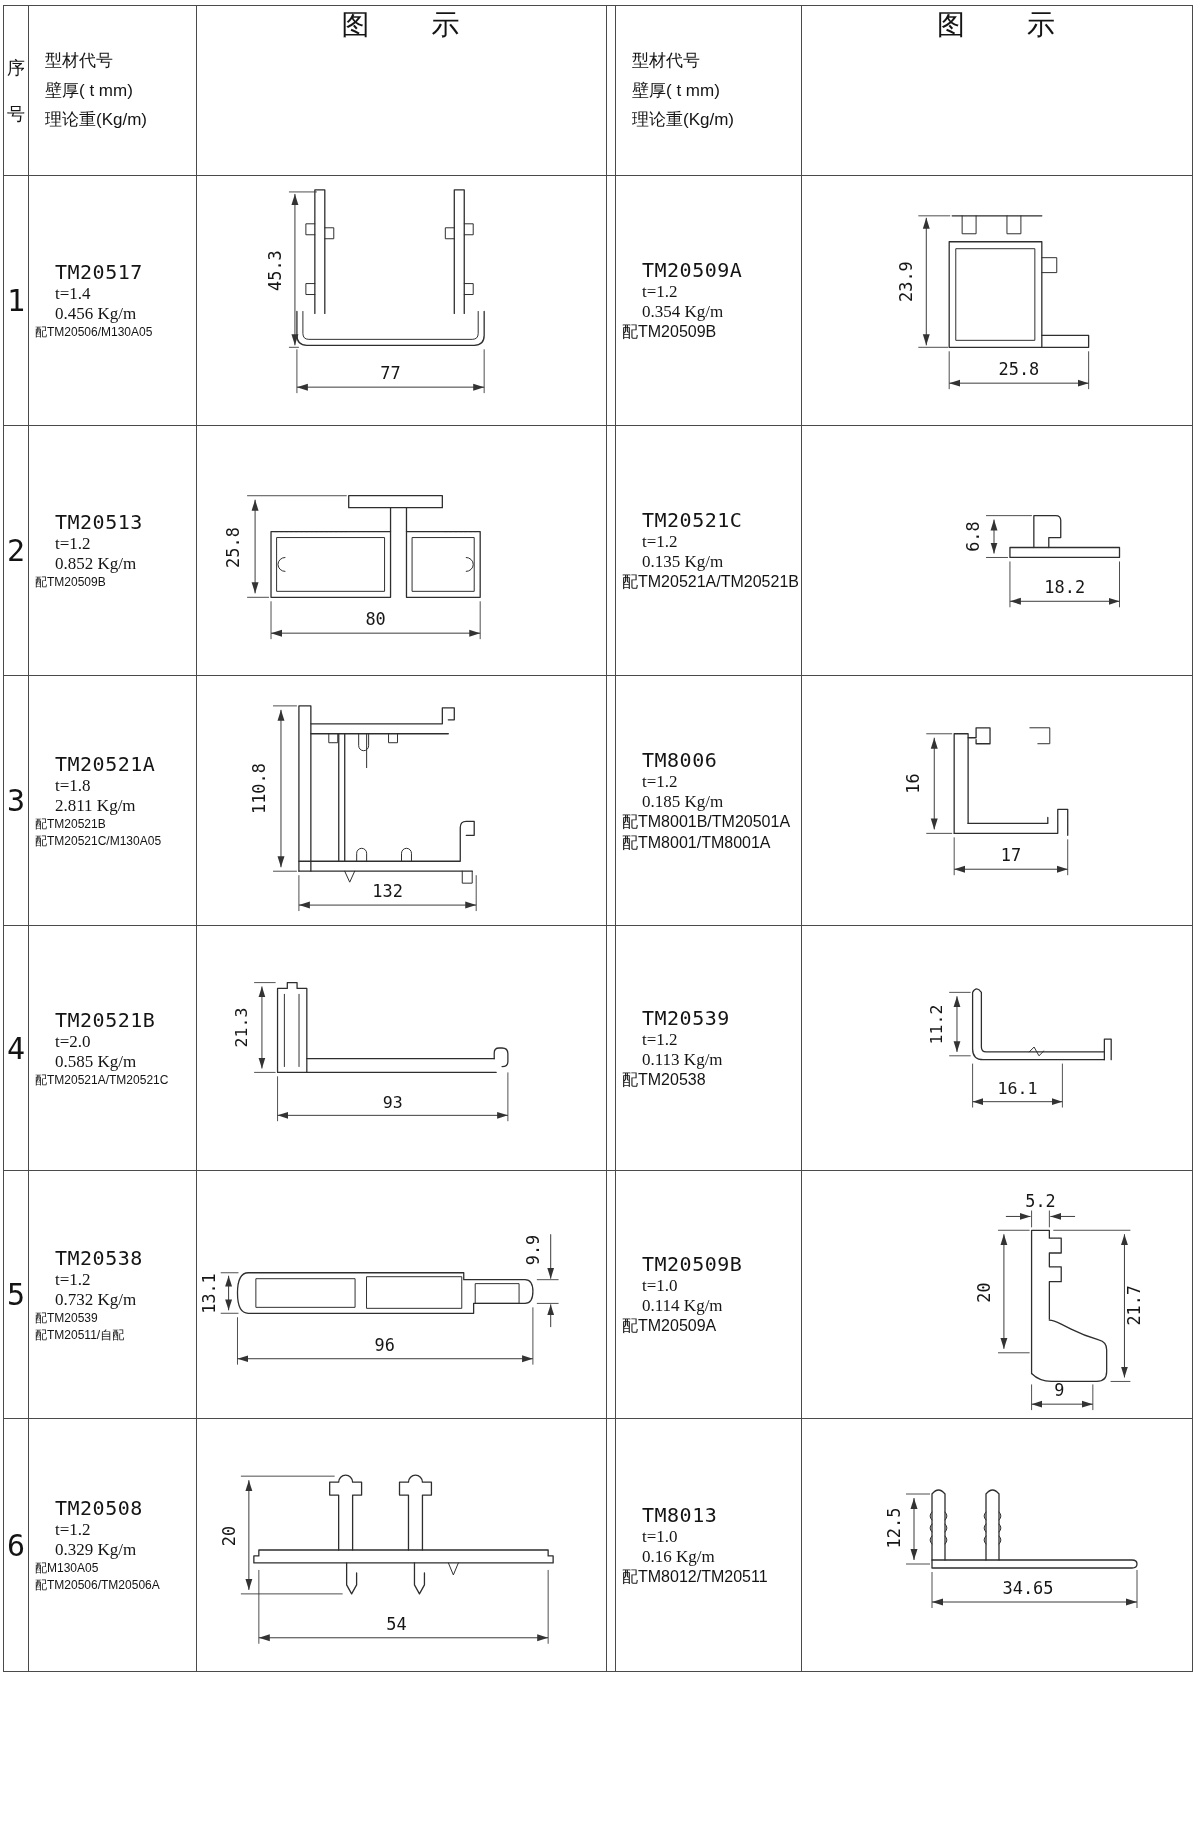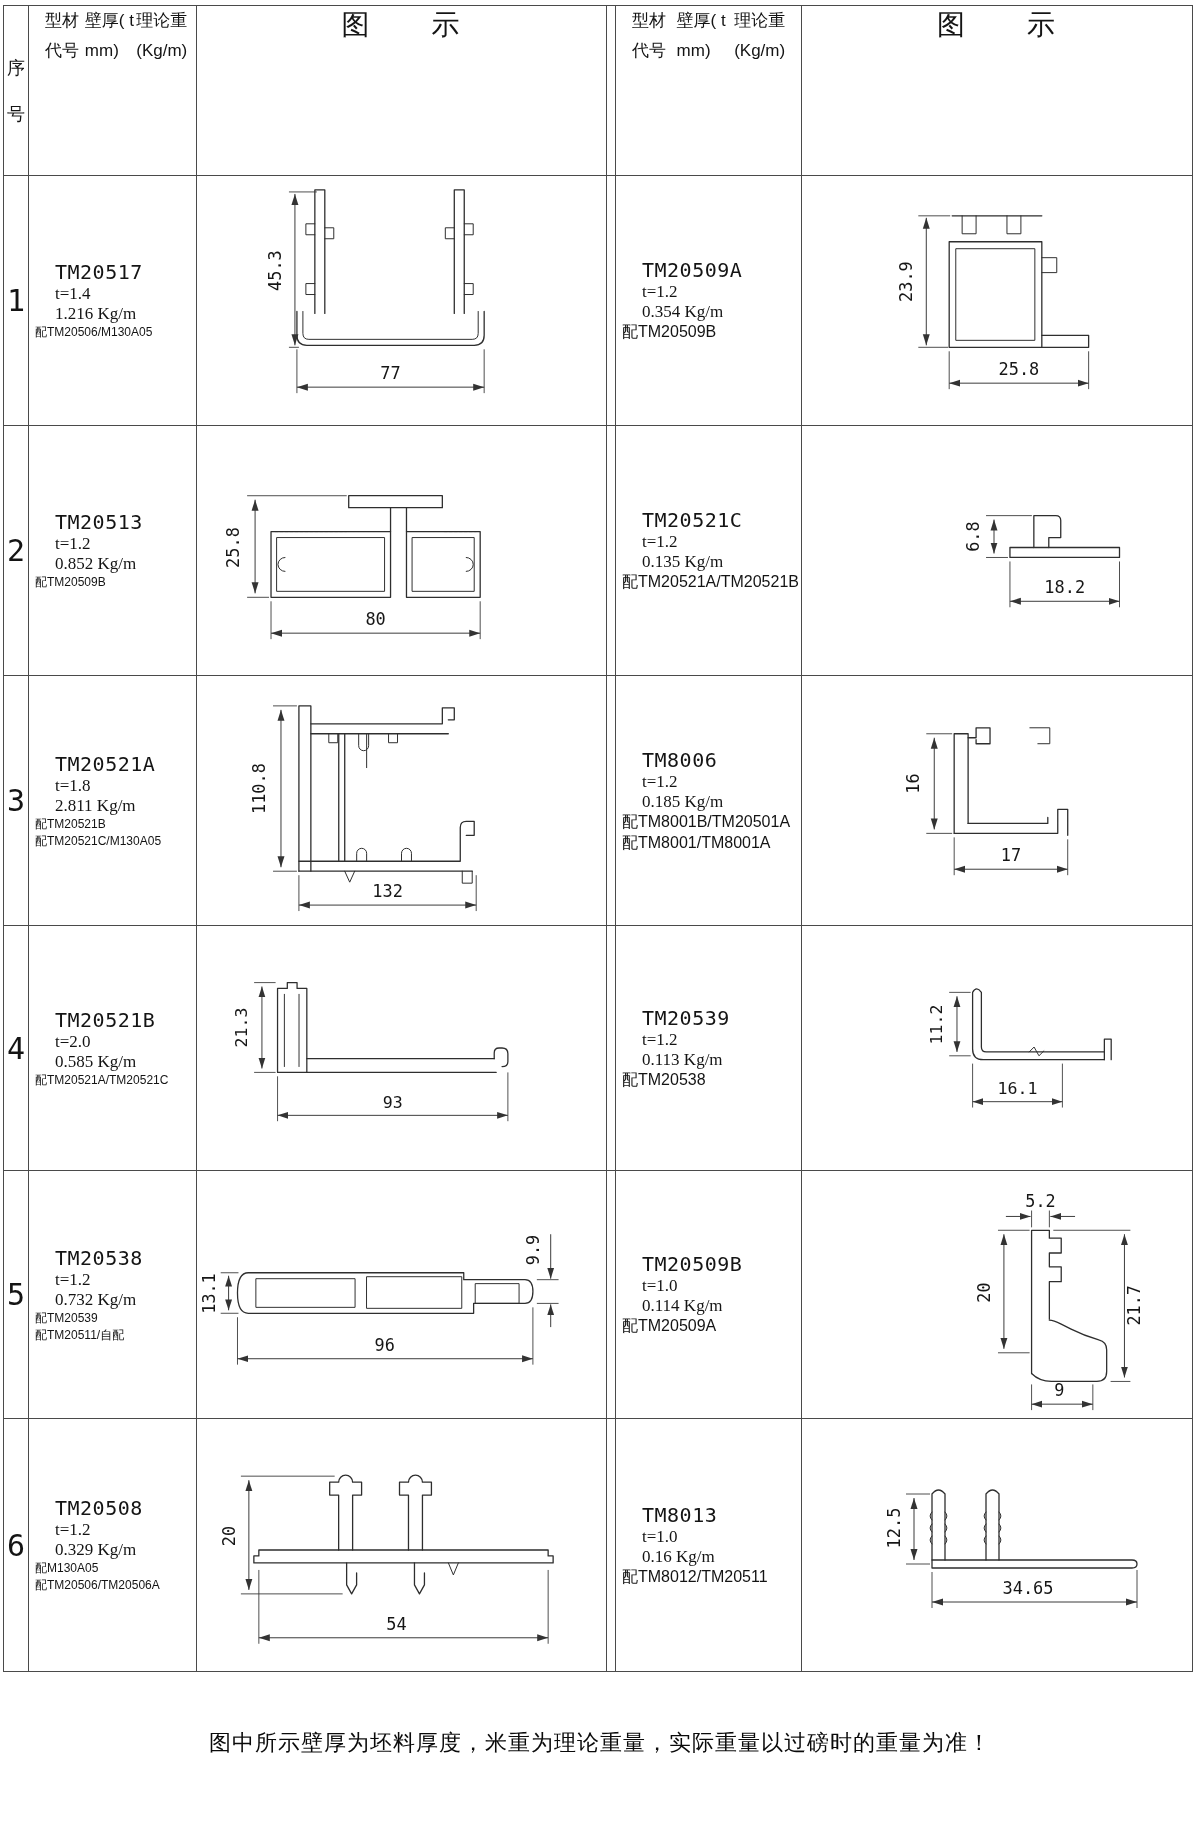--- a/index.html
+++ b/index.html
@@ -10,21 +10,21 @@
        grid-template-columns:25px 168px 410px 9px 186px 390px;
        grid-template-rows:170px 250px 250px 250px 245px 248px 252px;
        border:1px solid #4a4a4a;}
   .cell{border-right:1px solid #4a4a4a;border-bottom:1px solid #4a4a4a;
         box-sizing:border-box;position:relative;}
   .lastcol{border-right:none;}
   .lastrow{border-bottom:none;}
   
   .h-seq{display:flex;flex-direction:column;align-items:center;justify-content:center;
          gap:22px;font-size:18px;}
-  .h-spec{display:flex;flex-direction:row;justify-content:center;
+  .h-spec{display:flex;flex-direction:column;justify-content:center;
           padding-left:16px;font-size:17px;line-height:1.75;}
   .h-diag{display:flex;align-items:flex-start;justify-content:center;
           font-size:28px;font-weight:500;letter-spacing:2px;white-space:pre;}
   
   .c-seq{display:flex;align-items:center;justify-content:center;
          font-size:30px;font-family:"DejaVu Sans Mono",monospace;}
   .c-text{display:flex;flex-direction:column;justify-content:center;
           padding:12px 2px;}
   .code{margin-left:24px;font-size:20px;font-family:"DejaVu Sans Mono",monospace;letter-spacing:0.5px;}
   .thick,.weight{margin-left:24px;font-size:17px;font-family:Liberation Serif, serif;}
@@ -78,21 +78,21 @@
       <span>理论重(Kg/m)</span>
     </div>
     <div class="cell h-diag lastcol">
       <span>图　　示</span>
     </div>
 
     <div class="cell c-seq">1</div>
     <div class="cell c-text half-left">
       <div class="code">TM20517</div>
       <div class="thick">t=1.4</div>
-      <div class="weight">1.216 Kg/m</div>
+      <div class="weight">0.456 Kg/m</div>
       <div class="match">配TM20506/M130A05</div>
 
     </div>
     <div class="cell c-diag">
       <svg viewBox="0 0 410 250">
         <path class="prof" d="M118,14 V138 M128,14 V138 M118,14 H128"></path>
         <path class="prof2" d="M118,48 h-9 v11 h9 M118,108 h-9 v11 h9 M128,52 h9 v11 h-9"></path>
         <path class="prof" d="M258,14 V138 M268,14 V138 M258,14 H268"></path>
         <path class="prof2" d="M268,48 h9 v11 h-9 M268,108 h9 v11 h-9 M258,52 h-9 v11 h9"></path>
         <path class="prof" d="M100,136 V160 Q100,170 110,170 H278 Q288,170 288,160 V136"></path>
@@ -392,14 +392,13 @@
         <text class="dimtxt" text-anchor="middle" transform="translate(98,108) rotate(-90)">12.5</text>
         <line class="ext" x1="130" y1="152" x2="130" y2="188"></line>
           <line class="ext" x1="335" y1="150" x2="335" y2="188"></line>
         <line class="dim" x1="130" y1="182" x2="335" y2="182" marker-start="url(#as)" marker-end="url(#ae)"></line>
         <text class="dimtxt" text-anchor="middle" x="226" y="174">34.65</text>
       </svg>
     </div>
 
   </div>
 
-  <div class="note">图中所示壁厚为坯料厚度，米重为理论重量，实际重量以过磅时的重量为准！</div>
 </div>
 
 </body></html>

